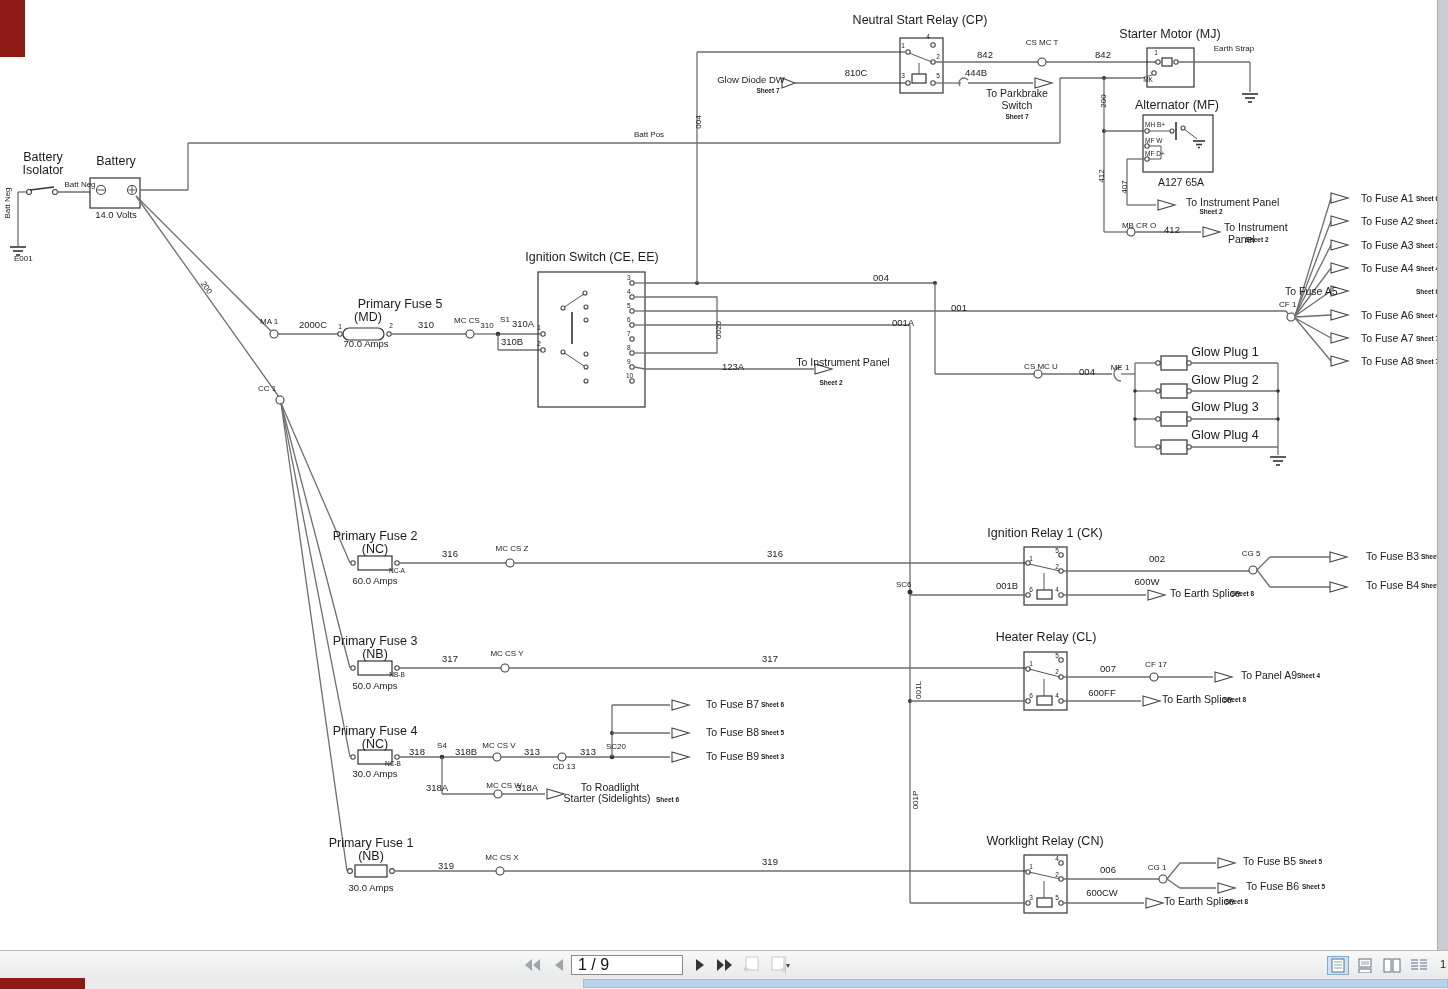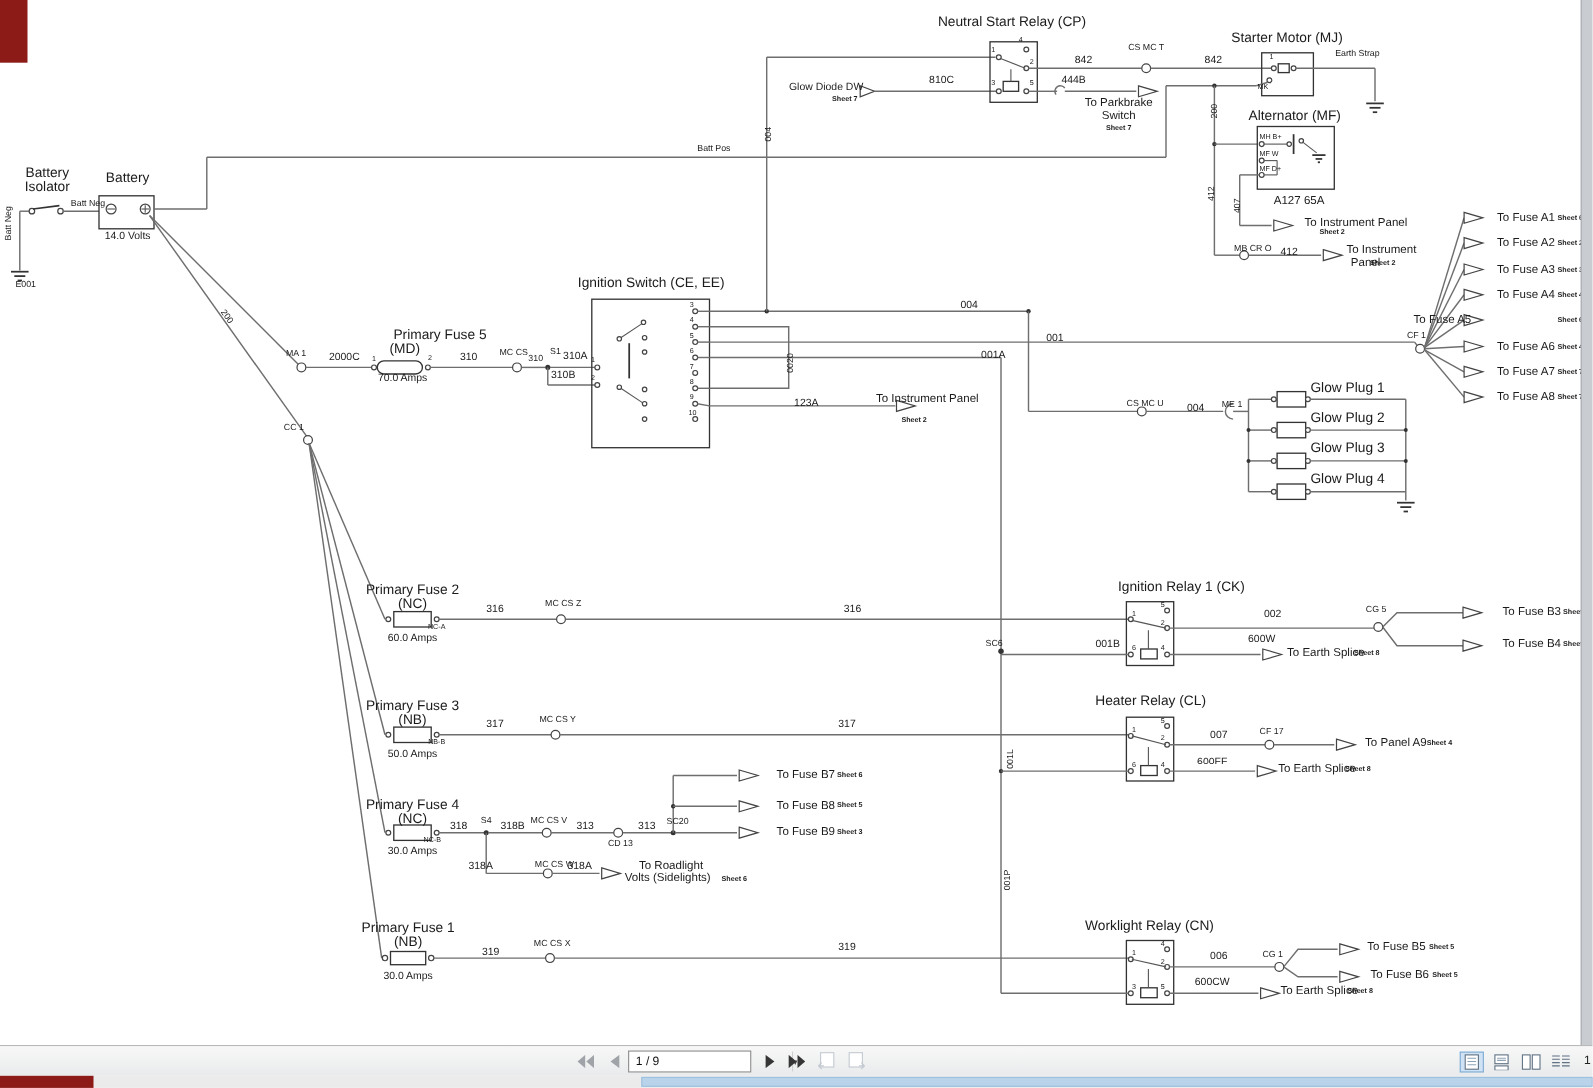--- a/index.html
+++ b/index.html
@@ -18,21 +18,21 @@
   .lbl{position:absolute;white-space:nowrap;color:#1b1b1b;line-height:1;}
   .T{font-size:12.5px;} .M{font-size:10.5px;} .W{font-size:9.5px;}
   .S{font-size:8px;} .P{font-size:6.5px;} .H{font-size:6.5px;font-weight:bold;}
   .accent{position:absolute;background:var(--accent-red,#8c1a17);}
   #corner-tl{left:0;top:0;width:25px;height:57px;}
   #toolbar{position:absolute;left:0;top:950px;width:1448px;height:28px;
     background:linear-gradient(#f8f8f8,#e9eaeb);border-top:1px solid #b9b9b9;box-sizing:border-box;}
   .tb-btn{position:absolute;top:3px;width:24px;height:22px;display:flex;align-items:center;justify-content:center;cursor:pointer;}
   .pagebox{position:absolute;left:571px;top:4px;width:112px;height:20px;box-sizing:border-box;
     border:1px solid #8a8a8a;background:#fff;display:flex;align-items:center;}
-  .pagebox input{border:none;outline:none;flex:1;font-size:11px;padding:0 0 0 6px;
+  .pagebox input{border:none;outline:none;flex:1;font-size:16px;padding:0 0 0 6px;
     font-family:"Liberation Sans",sans-serif;color:#111;background:transparent;}
   .combo-arrow{width:14px;height:100%;display:flex;align-items:center;justify-content:center;
     font-size:8px;color:#444;border-left:1px solid #d0d0d0;}
   .hist{position:absolute;top:5px;width:20px;height:17px;}
   .layout-ic{position:absolute;top:5px;width:22px;height:19px;display:flex;align-items:center;justify-content:center;cursor:pointer;box-sizing:border-box;}
   .layout-ic.active{background:var(--active-icon-bg,#cfe3f5);border:1px solid #7fabd2;}
   #zoom-partial{position:absolute;left:1440px;top:958px;font-size:11px;color:#222;}
   #hscroll{position:absolute;left:0;top:978px;width:1448px;height:11px;background:#ebebeb;}
   #hthumb{position:absolute;left:583px;top:1px;width:865px;height:9px;
     background:var(--scroll-thumb,#b9d3ea);border:1px solid #9cc0de;box-sizing:border-box;}
@@ -480,21 +480,21 @@
         <div class="lbl T" style="left: 1225px; top: 374px; transform: translateX(-50%);">Glow Plug 2</div>
         <div class="lbl T" style="left: 1225px; top: 401px; transform: translateX(-50%);">Glow Plug 3</div>
         <div class="lbl T" style="left: 1225px; top: 429px; transform: translateX(-50%);">Glow Plug 4</div>
         <div class="lbl T" style="left: 375px; top: 530px; transform: translateX(-50%);">Primary Fuse 2</div>
         <div class="lbl T" style="left: 375px; top: 543px; transform: translateX(-50%);">(NC)</div>
         <div class="lbl W" style="left: 450px; top: 549px; transform: translateX(-50%);">316</div>
         <div class="lbl S" style="left: 512px; top: 545px; transform: translateX(-50%);">MC CS Z</div>
         <div class="lbl W" style="left: 775px; top: 549px; transform: translateX(-50%);">316</div>
         <div class="lbl P" style="left: 397px; top: 568px; transform: translateX(-50%);">NC-A</div>
         <div class="lbl W" style="left: 375px; top: 576px; transform: translateX(-50%);">60.0 Amps</div>
-        <div class="lbl T" style="left: 1074px; top: 527px; transform: translateX(-50%);">Ignition Relay 1 (CK)</div>
+        <div class="lbl T" style="left: 1045px; top: 527px; transform: translateX(-50%);">Ignition Relay 1 (CK)</div>
         <div class="lbl P" style="left: 1031px; top: 556px; transform: translateX(-50%);">1</div>
         <div class="lbl P" style="left: 1057px; top: 548px; transform: translateX(-50%);">5</div>
         <div class="lbl P" style="left: 1057px; top: 564px; transform: translateX(-50%);">2</div>
         <div class="lbl P" style="left: 1031px; top: 587px; transform: translateX(-50%);">6</div>
         <div class="lbl P" style="left: 1057px; top: 587px; transform: translateX(-50%);">4</div>
         <div class="lbl W" style="left: 1157px; top: 554px; transform: translateX(-50%); text-align: right;">002</div>
         <div class="lbl S" style="left: 1251px; top: 550px; transform: translateX(-50%);">CG 5</div>
         <div class="lbl M" style="left: 1366px; top: 551px;">To Fuse B3</div>
         <div class="lbl H" style="left: 1421px; top: 554px;">Sheet 3</div>
         <div class="lbl M" style="left: 1366px; top: 580px;">To Fuse B4</div>
@@ -540,21 +540,21 @@
         <div class="lbl M" style="left: 706px; top: 699px;">To Fuse B7</div>
         <div class="lbl H" style="left: 761px; top: 702px;">Sheet 6</div>
         <div class="lbl M" style="left: 706px; top: 727px;">To Fuse B8</div>
         <div class="lbl H" style="left: 761px; top: 730px;">Sheet 5</div>
         <div class="lbl M" style="left: 706px; top: 751px;">To Fuse B9</div>
         <div class="lbl H" style="left: 761px; top: 754px;">Sheet 3</div>
         <div class="lbl W" style="left: 437px; top: 783px; transform: translateX(-50%);">318A</div>
         <div class="lbl S" style="left: 504px; top: 782px; transform: translateX(-50%);">MC CS W</div>
         <div class="lbl W" style="left: 527px; top: 783px; transform: translateX(-50%);">318A</div>
         <div class="lbl M" style="left: 610px; top: 782px; transform: translateX(-50%);">To Roadlight</div>
-        <div class="lbl M" style="left: 607px; top: 793px; transform: translateX(-50%);">Volts (Sidelights)</div>
+        <div class="lbl M" style="left: 607px; top: 793px; transform: translateX(-50%);">Starter (Sidelights)</div>
         <div class="lbl H" style="left: 656px; top: 797px;">Sheet 6</div>
         <div class="lbl T" style="left: 371px; top: 837px; transform: translateX(-50%);">Primary Fuse 1</div>
         <div class="lbl T" style="left: 371px; top: 850px; transform: translateX(-50%);">(NB)</div>
         <div class="lbl W" style="left: 446px; top: 861px; transform: translateX(-50%);">319</div>
         <div class="lbl S" style="left: 502px; top: 854px; transform: translateX(-50%);">MC CS X</div>
         <div class="lbl W" style="left: 770px; top: 857px; transform: translateX(-50%);">319</div>
         <div class="lbl W" style="left: 371px; top: 883px; transform: translateX(-50%);">30.0 Amps</div>
         <div class="lbl T" style="left: 1045px; top: 835px; transform: translateX(-50%);">Worklight Relay (CN)</div>
         <div class="lbl P" style="left: 1031px; top: 864px; transform: translateX(-50%);">1</div>
         <div class="lbl P" style="left: 1057px; top: 856px; transform: translateX(-50%);">4</div>

